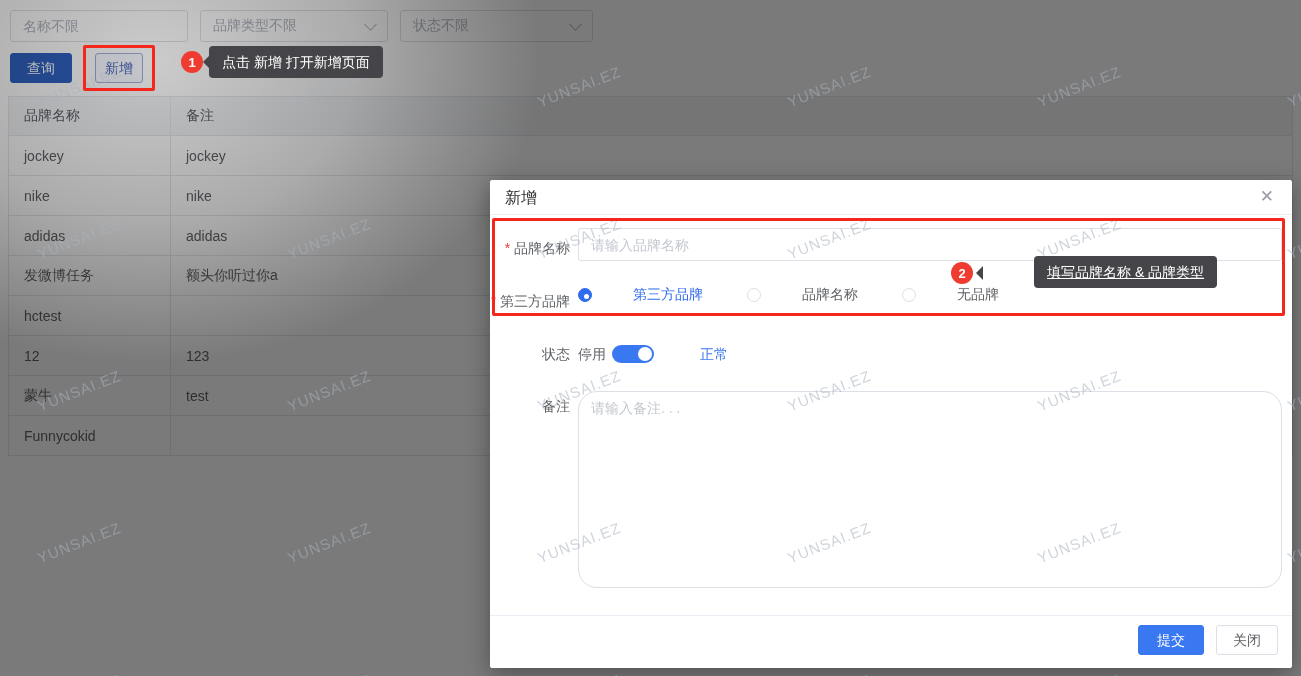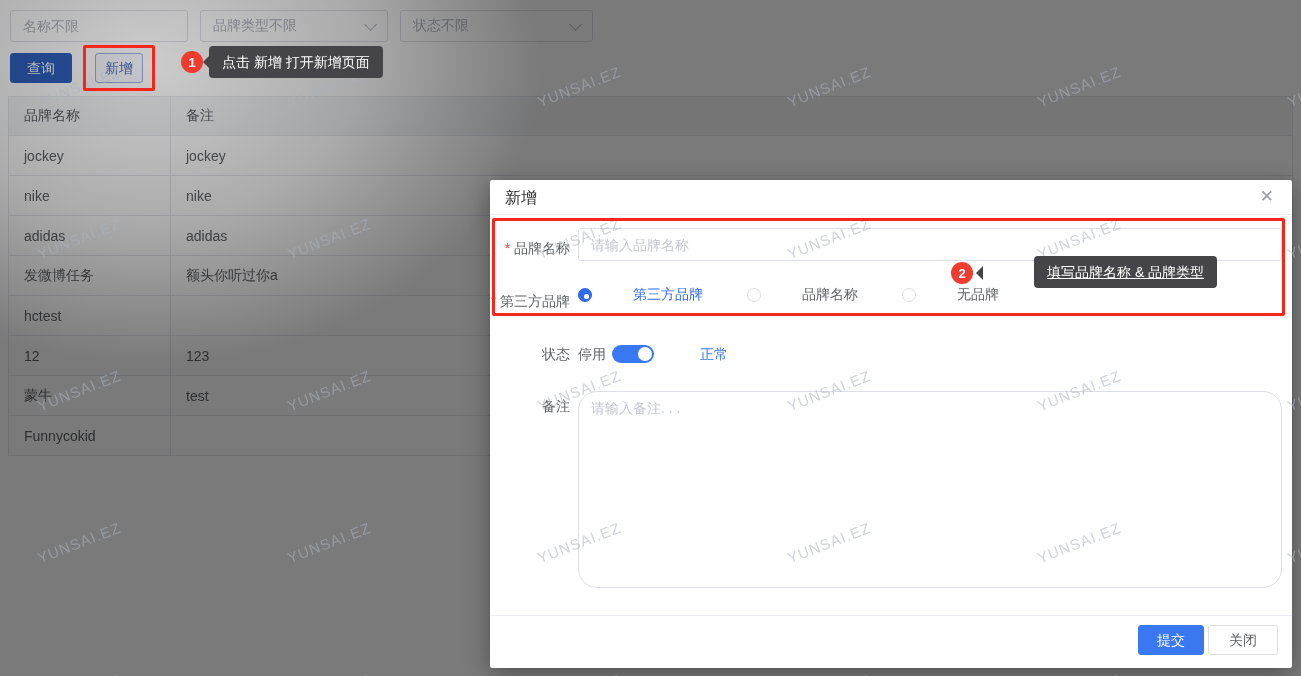--- a/index.html
+++ b/index.html
@@ -48,21 +48,21 @@
   .radio-item.sel .radio-circle { background:#2f6bf0; border-color:#2f6bf0; }
   .radio-item.sel .radio-circle::after { content:""; position:absolute; left:4.5px; top:4.5px; width:5px; height:5px; border-radius:50%; background:#fff; }
   .radio-item.sel .radio-label { color:#2f6bf0; }
   .switch { position:absolute; width:42px; height:18px; border-radius:9px; background:#3a78f2; cursor:pointer; }
   .switch .knob { position:absolute; right:2px; top:2px; width:14px; height:14px; border-radius:50%; background:#fff; }
   .ta { position:absolute; left:88px; width:704px; height:197px; border:1px solid #dcdfe6; border-radius:3px;
     padding:8px 12px; font-size:14px; color:#606266; resize:none; outline:none; font-family:inherit; }
   .modal-foot { position:absolute; left:0; bottom:0; width:100%; height:53px; border-top:1px solid #ebeef5; }
   .fbtn { position:absolute; top:9px; height:30px; border-radius:3px; font-size:14px; text-align:center; line-height:28px; cursor:pointer; }
   #btn-submit { right:88px; width:66px; background:#3a78f2; border:1px solid #3a78f2; color:#fff; }
-  #btn-close { right:14px; width:70px; background:#fff; border:1px solid #dcdfe6; color:#606266; }
+  #btn-close { right:14px; width:62px; background:#fff; border:1px solid #dcdfe6; color:#606266; }
 
   
   .anno { z-index:30; position:absolute; }
   .hl-box { border:3px solid #f5271d; border-radius:2px; background:transparent; }
   .badge { width:22px; height:22px; border-radius:50%; background:#ef3b30; color:#fff; font-size:13px; font-weight:bold;
     display:flex; align-items:center; justify-content:center; }
   .tip { background:#454549; color:#fff; font-size:14px; border-radius:4px; padding:6px 13px; white-space:nowrap; line-height:20px; }
   .tip-arrow { position:absolute; width:0; height:0; border:7px solid transparent; border-right-color:#454549; }
 
   

